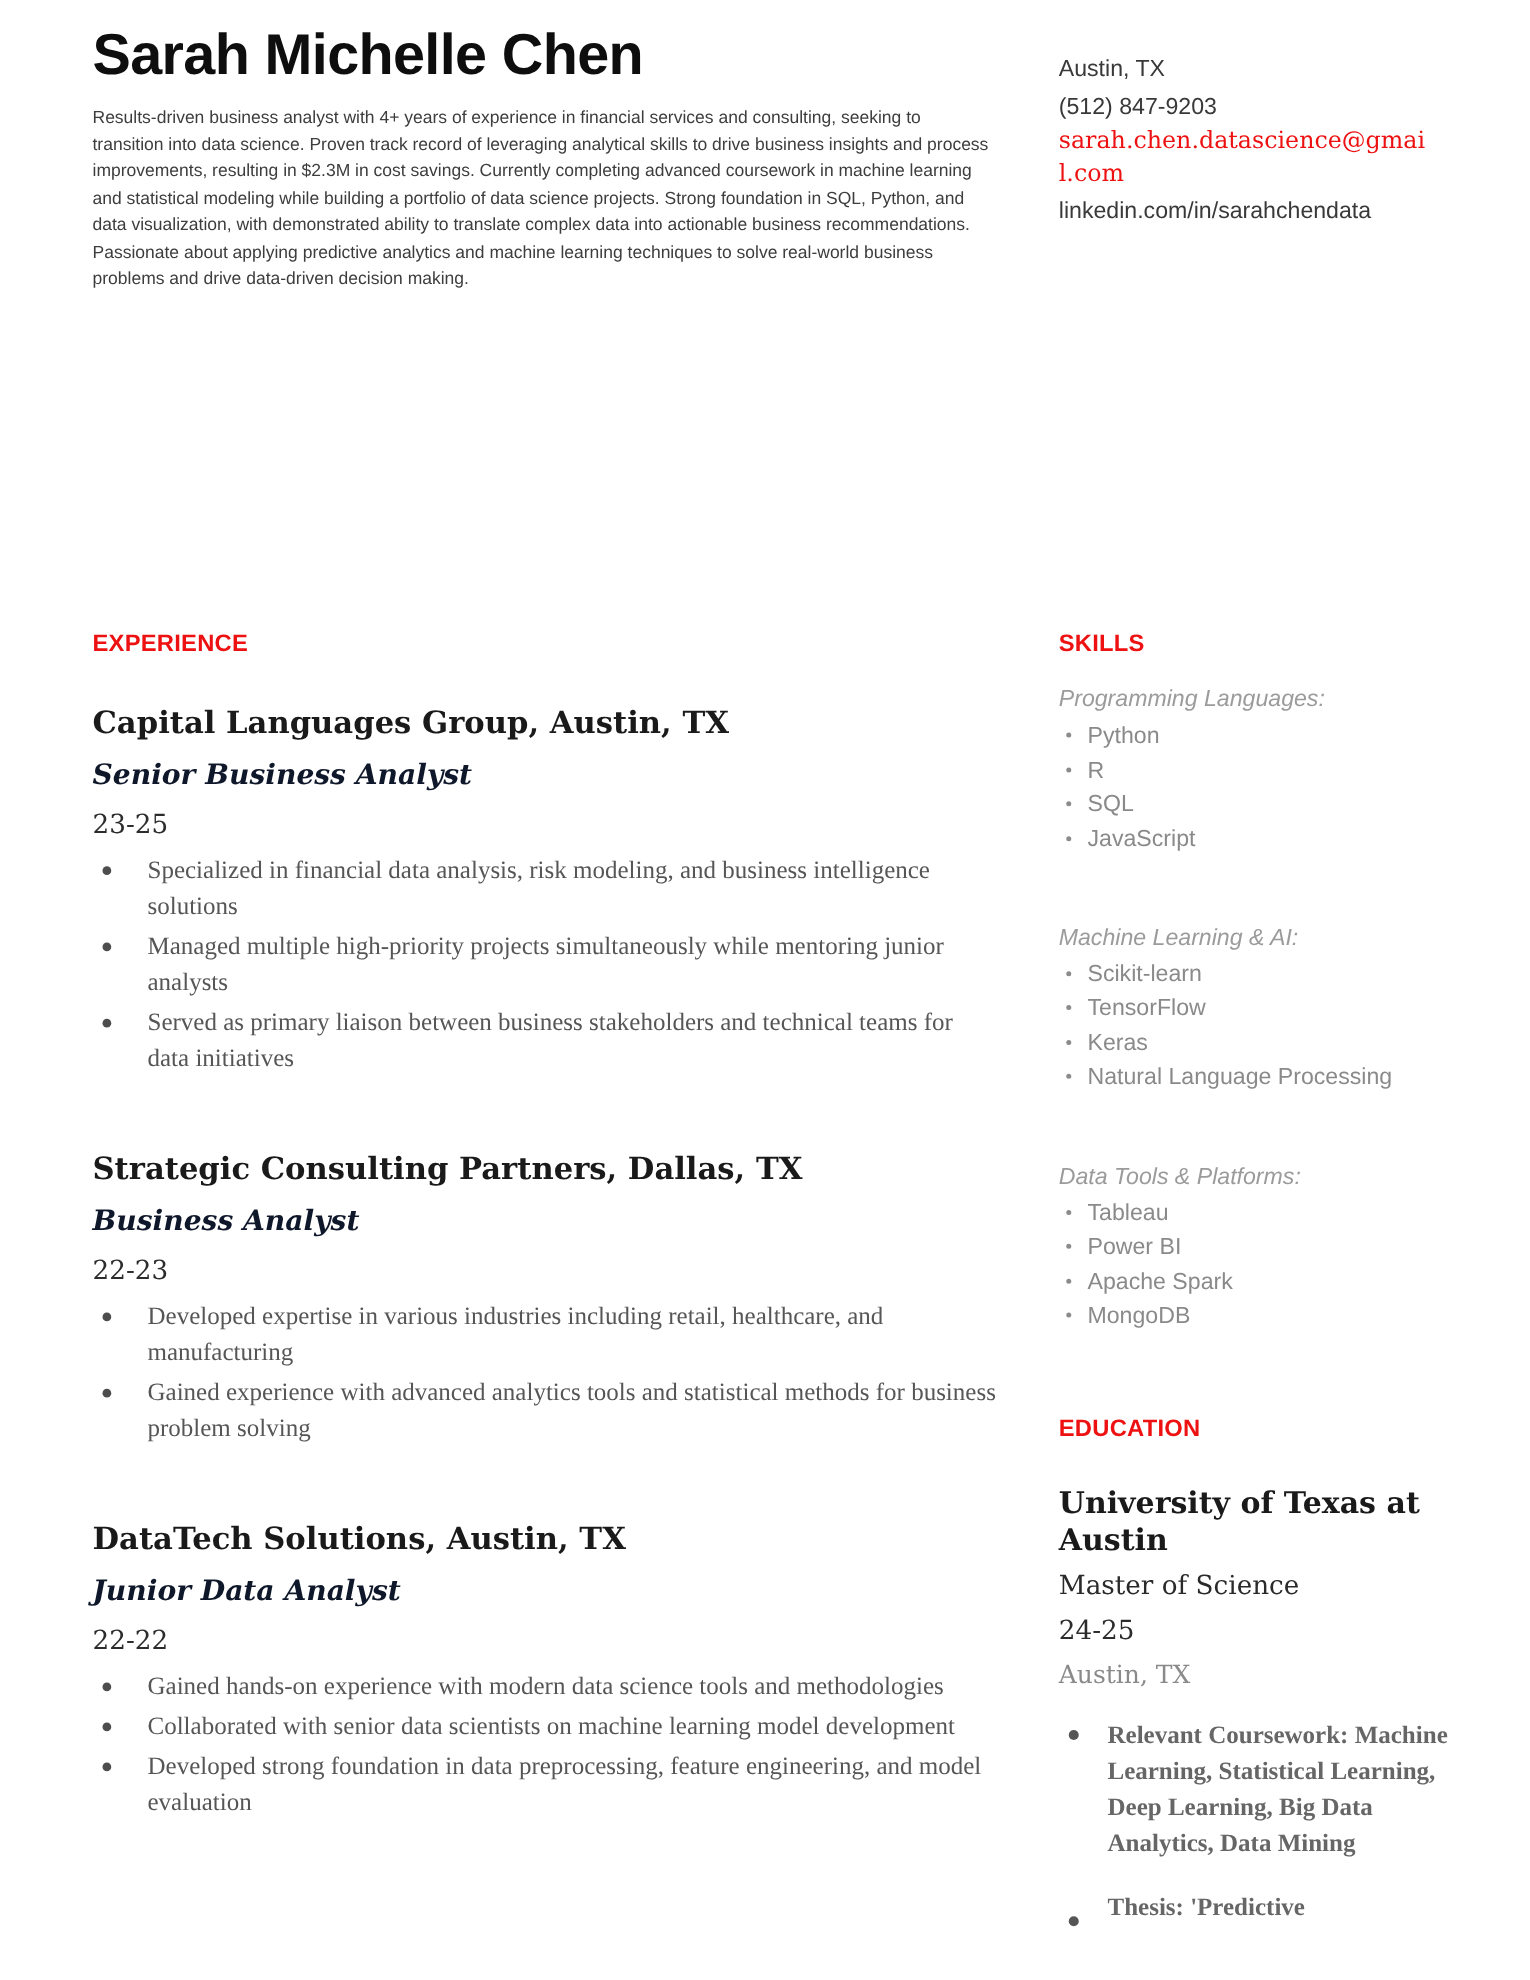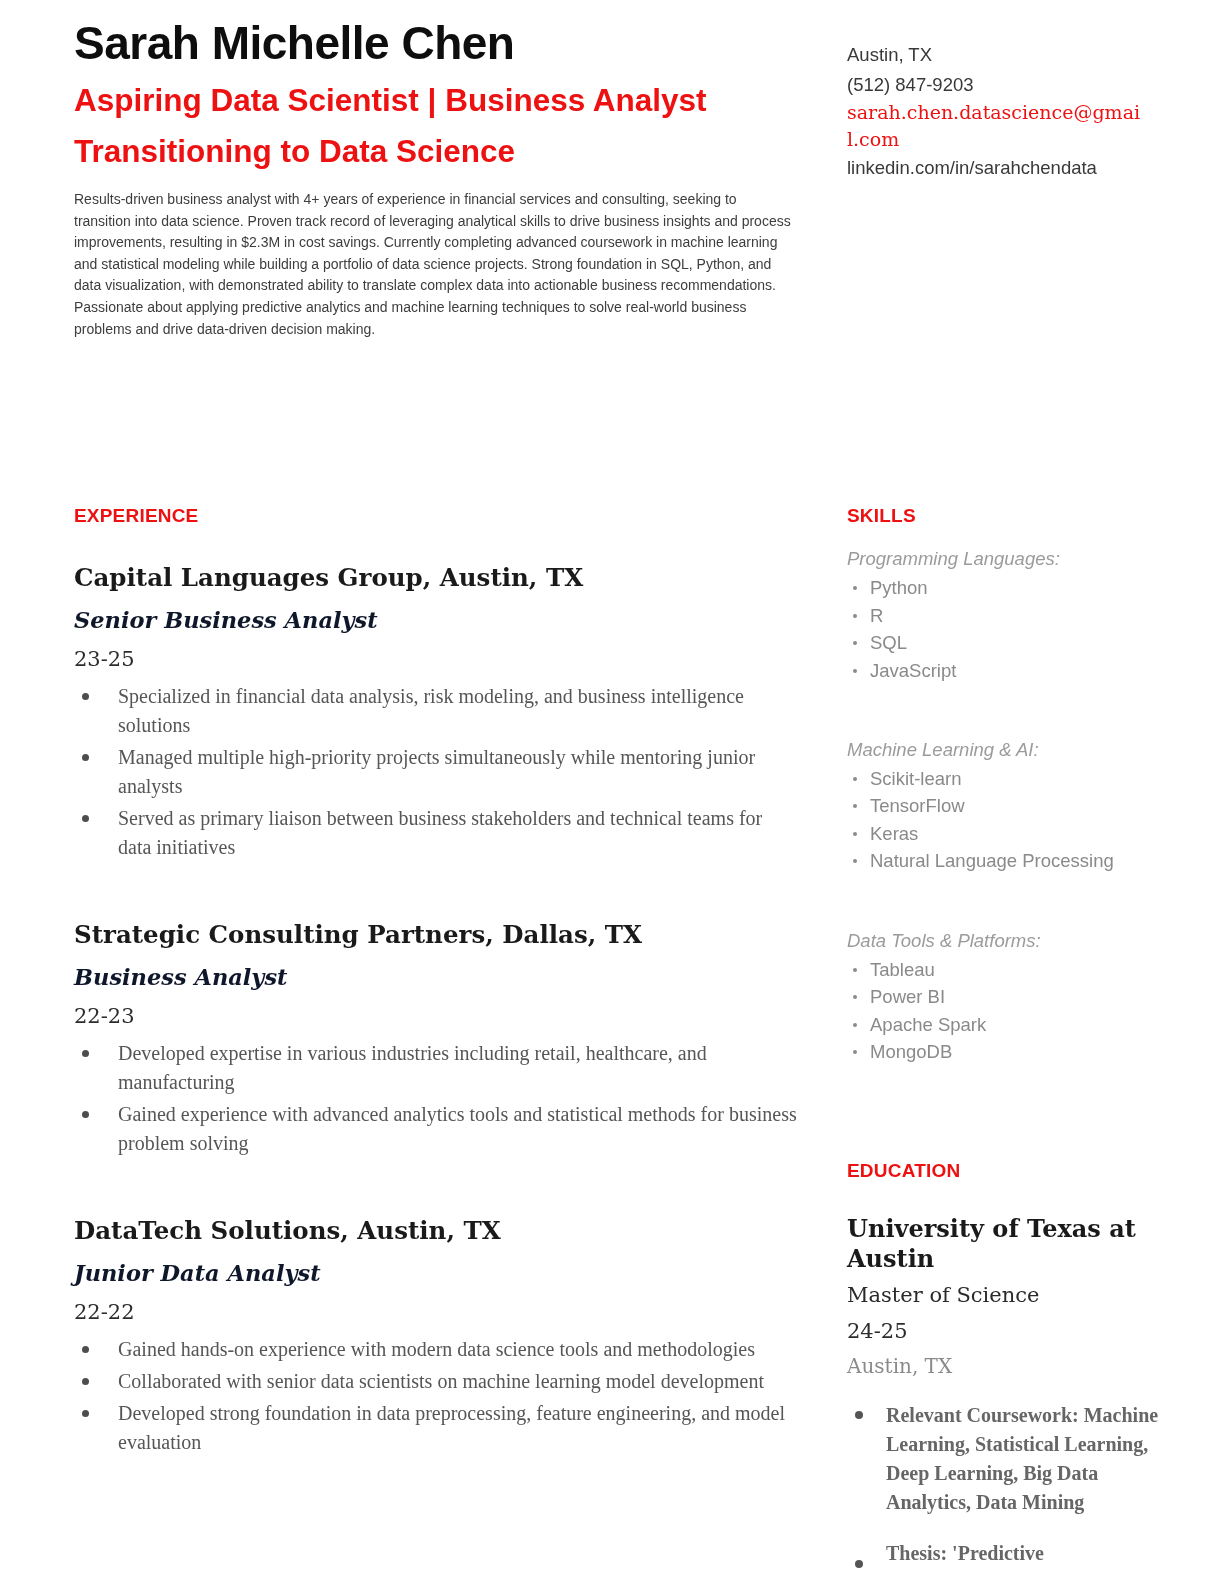--- a/index.html
+++ b/index.html
@@ -71,21 +71,21 @@
   .skill-label {
     font-style:italic; font-size:18.5px; line-height:1.5; color:#9b9b9b;
   }
   .skill-items { list-style:none; margin-top:1px; }
   .skill-item { display:flex; align-items:flex-start; padding-left:6px; line-height:27.5px; }
   .skill-dot { flex:0 0 auto; width:4px; height:4px; border-radius:50%;
     background:#8b8b8b; margin-top:12px; }
   .skill-text { font-size:18.5px; color:#8a8a8a; margin-left:13px; }
 
   
-  .education { position:absolute; left:847px; top:1133px; width:312px;margin-top:27px; }
+  .education { position:absolute; left:847px; top:1133px; width:312px; }
   .school {
     font-family:"DejaVu Serif", serif; font-weight:bold;
     font-size:24px; line-height:1.25; color:#1a1a1a; margin-top:32px;
   }
   .degree {
     font-family:"DejaVu Serif", serif; font-size:21px; line-height:1.3;
     color:#2a2a2a; margin-top:8px;
   }
   .edu-dates {
     font-family:"DejaVu Serif", serif; font-size:21px; line-height:1.3;
@@ -105,21 +105,20 @@
     font-size:20px; line-height:1.45; color:#666666; margin-left:23px;
   }
 </style>
 </head>
 <body>
 
 <div class="page">
 
   <header class="header-left">
     <h1 class="name">Sarah Michelle Chen</h1>
-    <h2 class="headline">Aspiring Data Scientist | Business Analyst Transitioning to Data Science</h2>
     <p class="summary">Results-driven business analyst with 4+ years of experience in financial services and consulting, seeking to transition into data science. Proven track record of leveraging analytical skills to drive business insights and process improvements, resulting in $2.3M in cost savings. Currently completing advanced coursework in machine learning and statistical modeling while building a portfolio of data science projects. Strong foundation in SQL, Python, and data visualization, with demonstrated ability to translate complex data into actionable business recommendations. Passionate about applying predictive analytics and machine learning techniques to solve real-world business problems and drive data-driven decision making.</p>
   </header>
 
   <aside class="contact">
     <span class="contact-line">Austin, TX</span>
     <span class="contact-line">(512) 847-9203</span>
     <a class="contact-line email">sarah.chen.datascience@gmail.com</a>
     <a class="contact-line">linkedin.com/in/sarahchendata</a>
   </aside>
 

